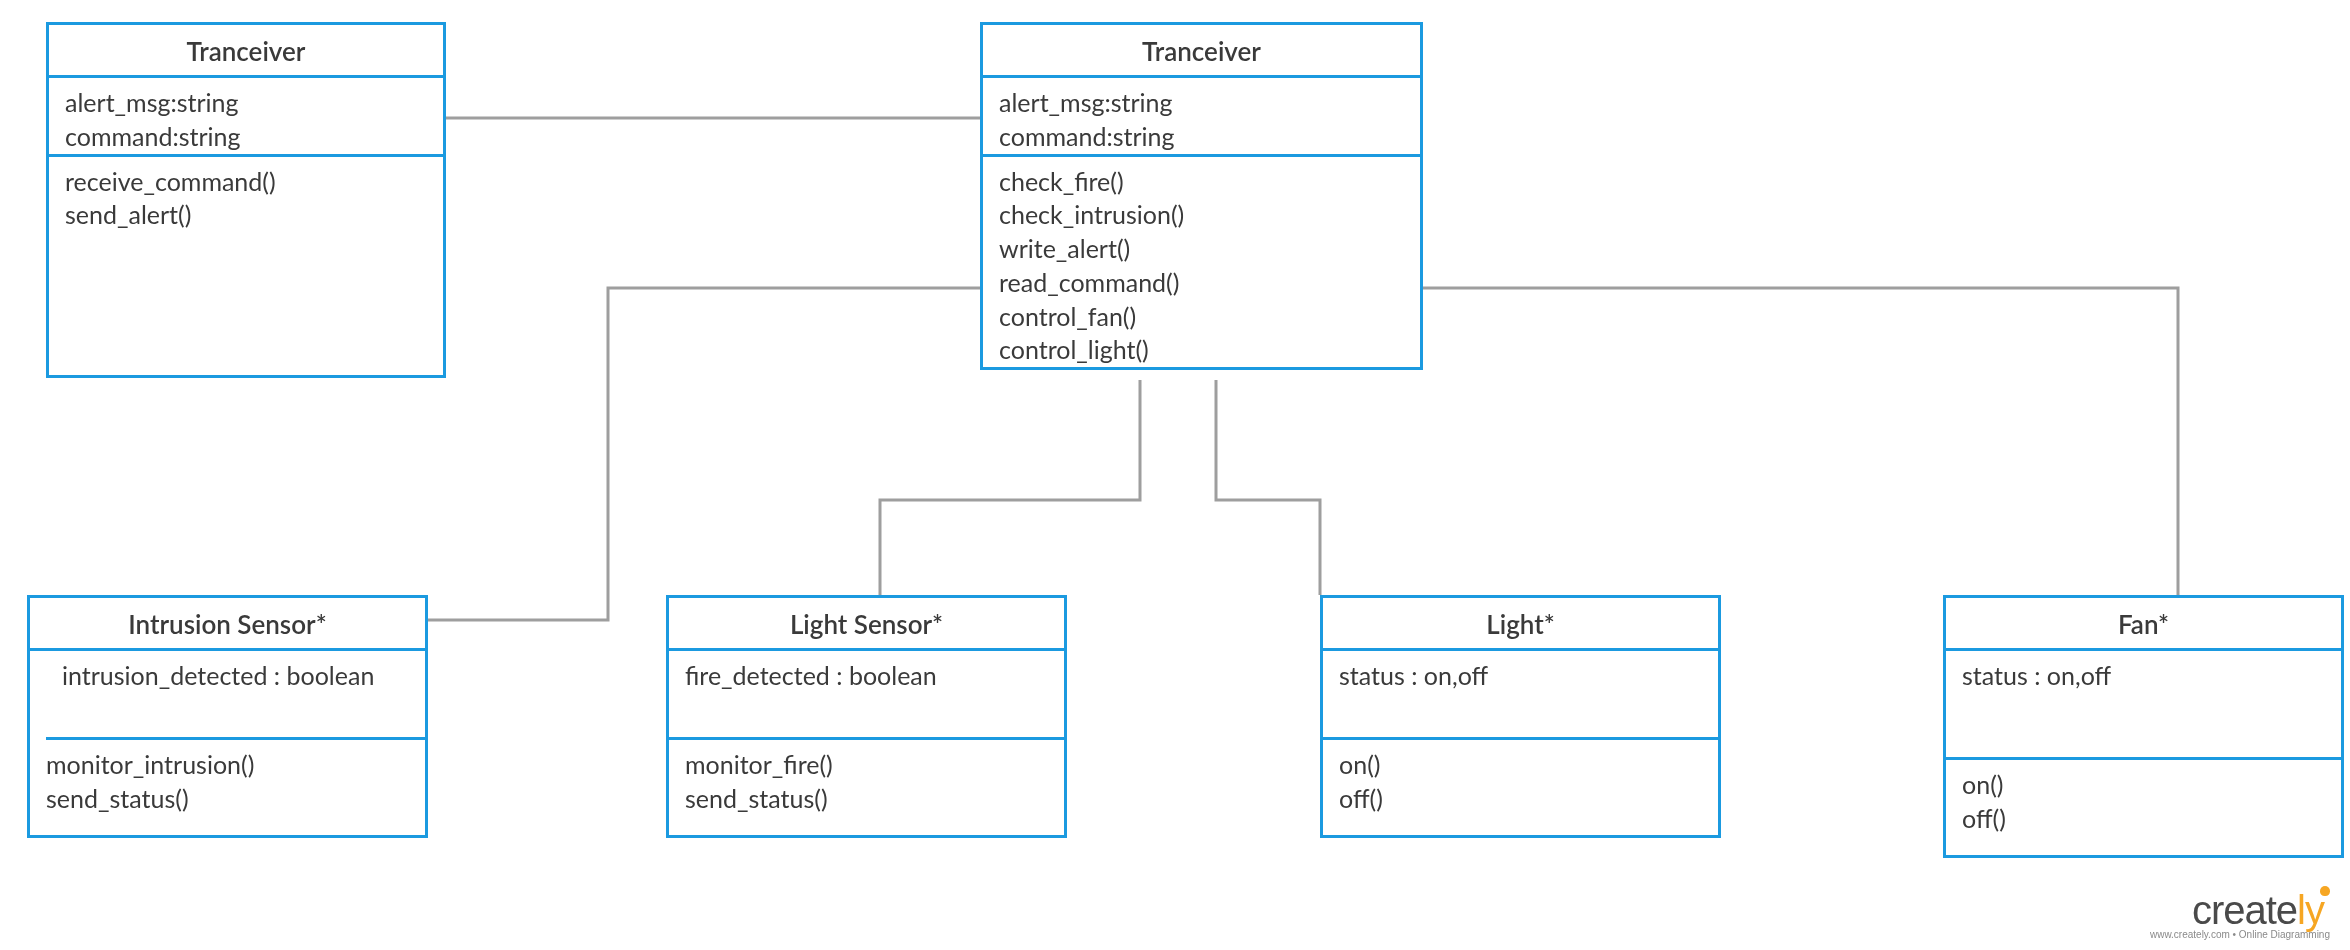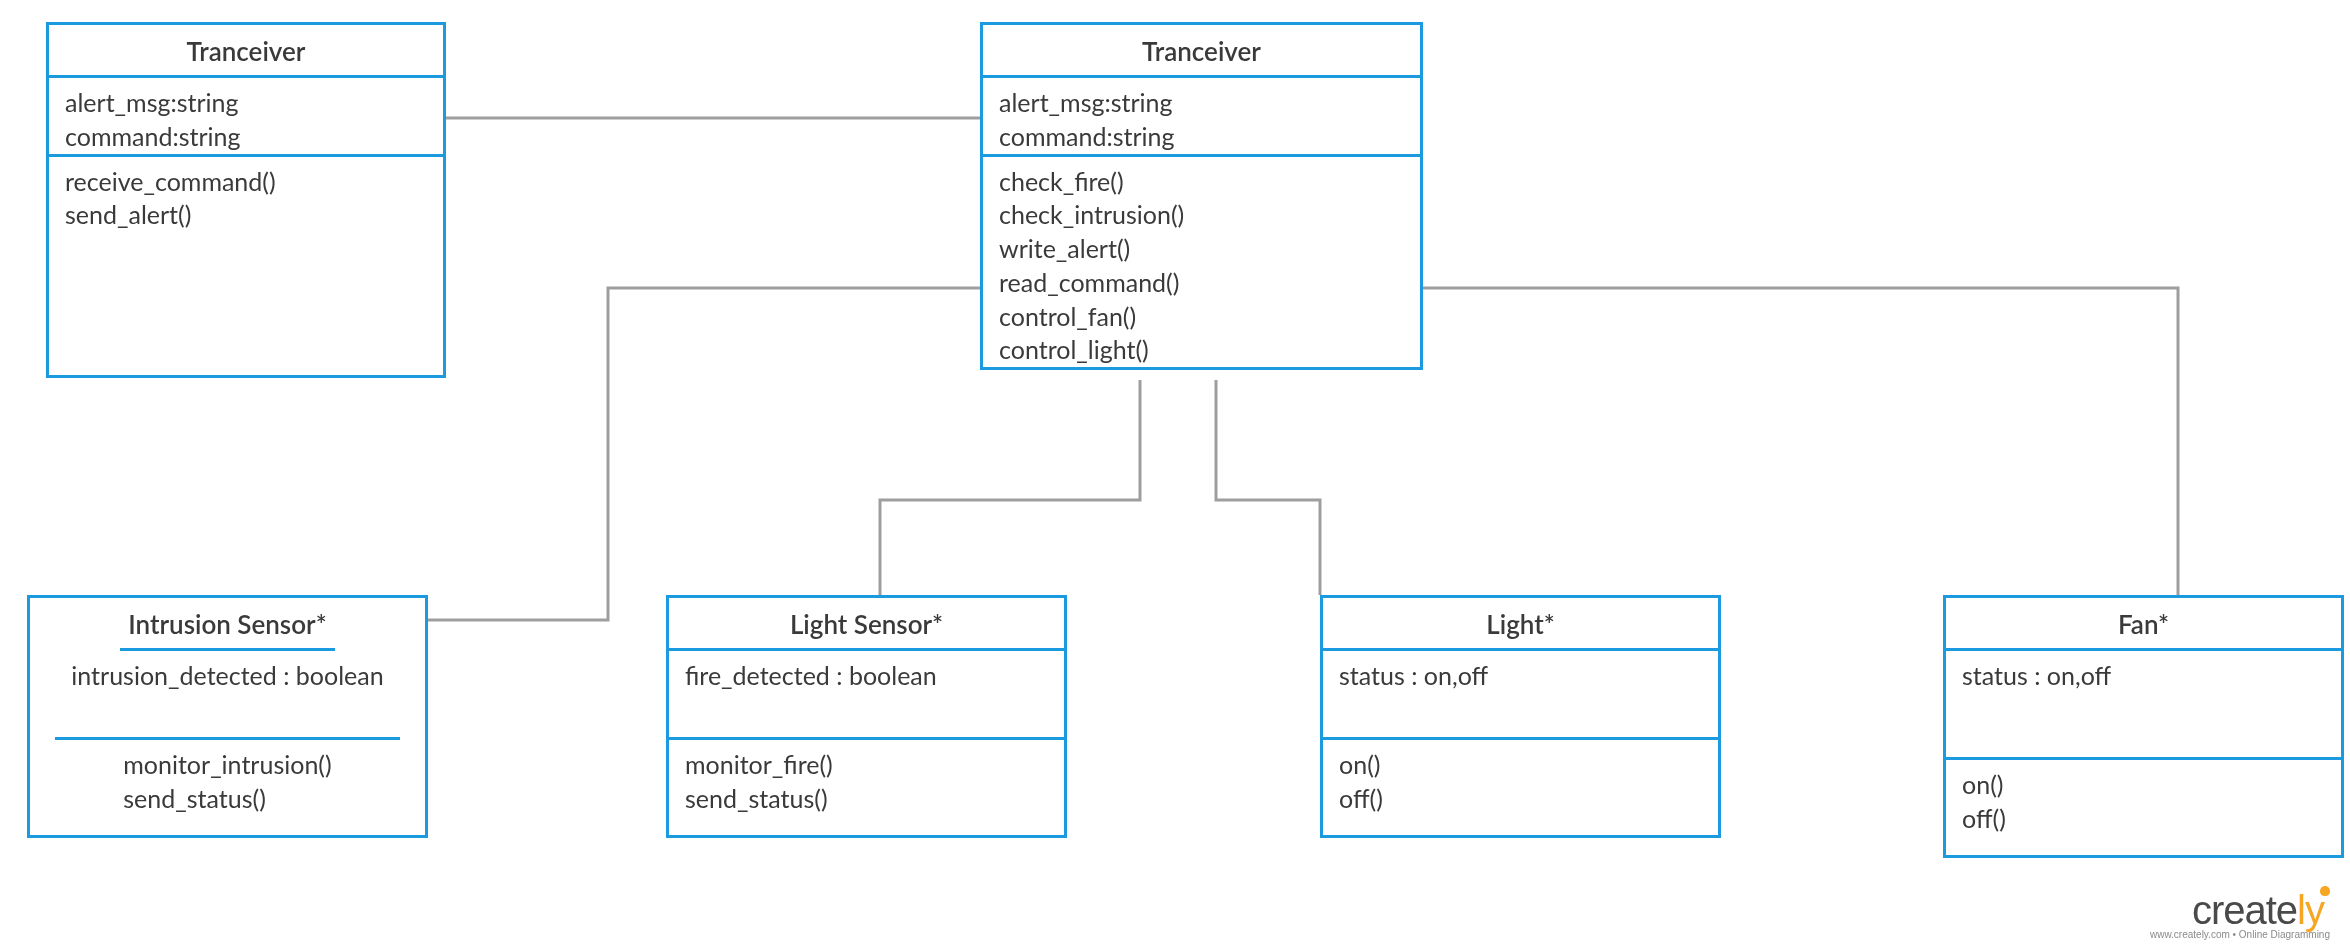--- a/index.html
+++ b/index.html
@@ -107,23 +107,23 @@
   <div class="uml-section">
     <div class="row">check_fire()</div>
     <div class="row">check_intrusion()</div>
     <div class="row">write_alert()</div>
     <div class="row">read_command()</div>
     <div class="row">control_fan()</div>
     <div class="row">control_light()</div>
   </div>
 </div>
 
-<div class="uml-class" style="left:27px; top:595px; width:401px;align-items:center;">
+<div class="uml-class" style="left:27px; top:595px; width:401px;">
   <div class="uml-title">Intrusion Sensor*</div>
-  <div class="uml-section" style="padding-bottom:44px;">
+  <div class="uml-section" style="padding-bottom:44px;margin-left:16px;">
     <div class="row">intrusion_detected : boolean</div>
   </div>
   <div class="uml-section" style="padding-bottom:20px;">
     <div class="row">monitor_intrusion()</div>
     <div class="row">send_status()</div>
   </div>
 </div>
 
 <div class="uml-class" style="left:666px; top:595px; width:401px;">
   <div class="uml-title">Light Sensor*</div>

